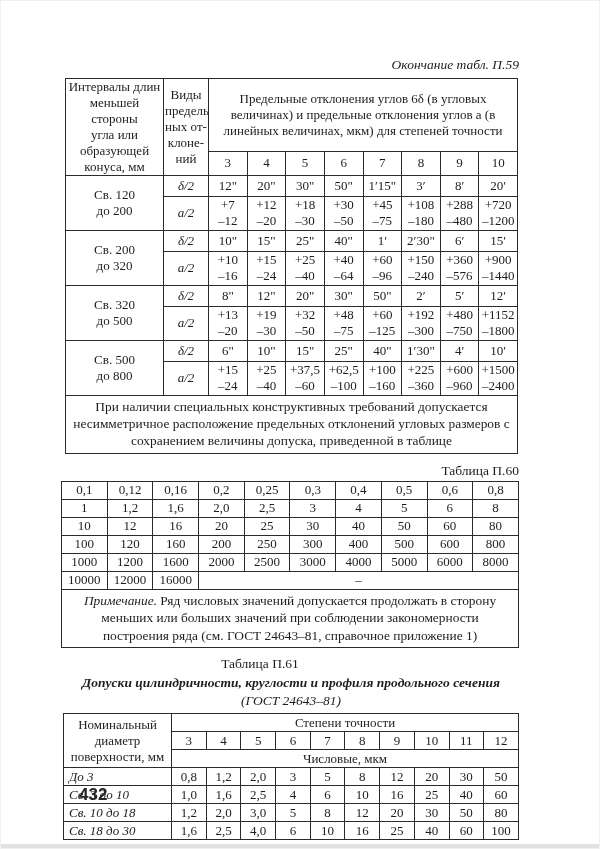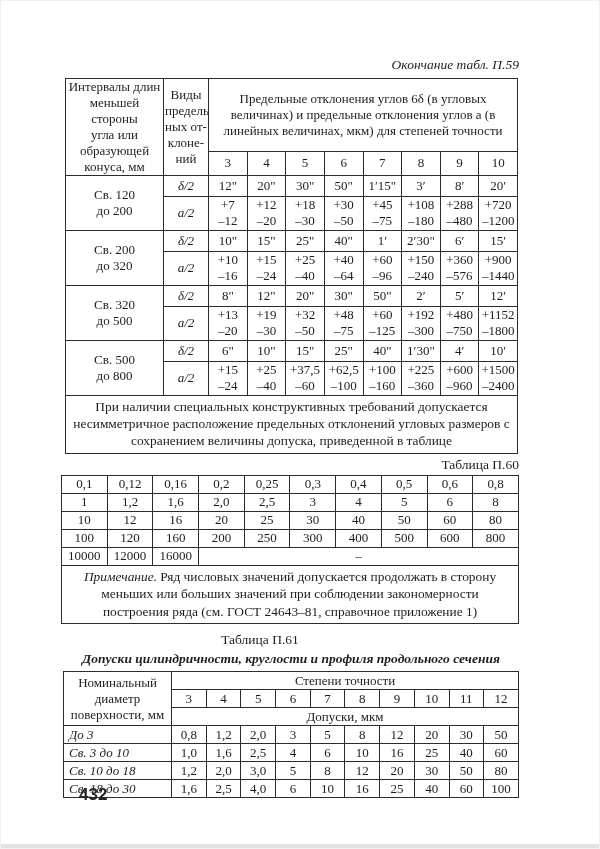--- a/index.html
+++ b/index.html
@@ -220,21 +220,21 @@
         <td class="ml">+1500
 –2400</td>
       </tr>
 
       <tr>
         <td class="note-cell" colspan="10">При наличии специальных конструктивных требований допускается несимметричное расположение предельных отклонений угловых размеров с сохранением величины допуска, приведенной в таблице</td>
       </tr>
     </tbody>
   </table>
 
-  <div class="caption-right" style="margin-top:2px;">Таблица П.60</div>
+  <div class="caption-right" style="margin-top:8px;">Таблица П.60</div>
 
   <table class="tbl" id="table-p60">
     <colgroup>
         <col>
         <col>
         <col>
         <col>
         <col>
         <col>
         <col>
@@ -285,33 +285,46 @@
         <td>160</td>
         <td>200</td>
         <td>250</td>
         <td>300</td>
         <td>400</td>
         <td>500</td>
         <td>600</td>
         <td>800</td>
       </tr>
       <tr>
+        <td>1000</td>
+        <td>1200</td>
+        <td>1600</td>
+        <td>2000</td>
+        <td>2500</td>
+        <td>3000</td>
+        <td>4000</td>
+        <td>5000</td>
+        <td>6000</td>
+        <td>8000</td>
+      </tr>
+      <tr>
         <td>10000</td>
         <td>12000</td>
         <td>16000</td>
         <td colspan="7">–</td>
       </tr>
       <tr>
         <td class="note-cell" colspan="10"><span class="italic">Примечание.</span><span> Ряд числовых значений допускается продолжать в сторону меньших или больших значений при соблюдении закономерности построения ряда (см. ГОСТ 24643–81, справочное приложение 1)</span></td>
       </tr>
     </tbody>
   </table>
 
   <div class="caption-right" style="margin-top:7px;text-align:center;">Таблица П.61</div>
   <div class="center-title" style="width:456px; margin:2px 0 0 62px;font-weight:bold;">Допуски цилиндричности, круглости и профиля продольного сечения</div>
+  <div class="center-title" style="width:456px; margin:0 0 0 62px;">(ГОСТ 24643–81)</div>
 
   <table class="tbl" id="table-p61">
     <colgroup>
       <col style="width:108px">
       <col>
         <col>
         <col>
         <col>
         <col>
         <col>
@@ -333,21 +346,21 @@
         <td>5</td>
         <td>6</td>
         <td>7</td>
         <td>8</td>
         <td>9</td>
         <td>10</td>
         <td>11</td>
         <td>12</td>
       </tr>
       <tr>
-        <td colspan="10">Допуски, мкм</td>
+        <td colspan="10">Числовые, мкм</td>
       </tr>
       <tr>
         <td class="row-label">До 3</td>
         <td>0,8</td>
         <td>1,2</td>
         <td>2,0</td>
         <td>3</td>
         <td>5</td>
         <td>8</td>
         <td>12</td>

